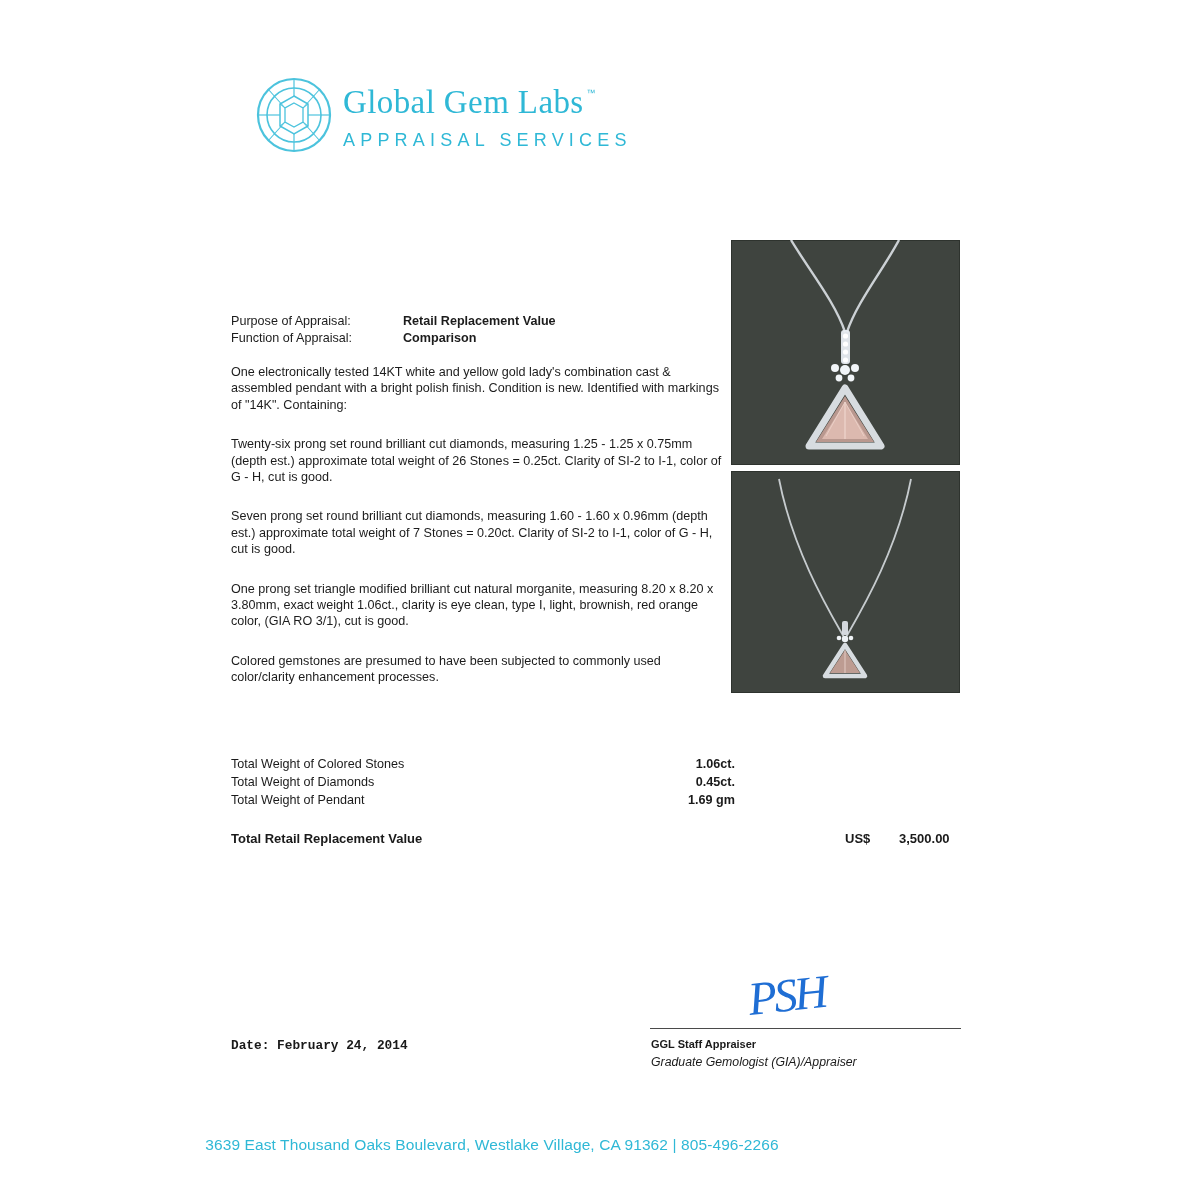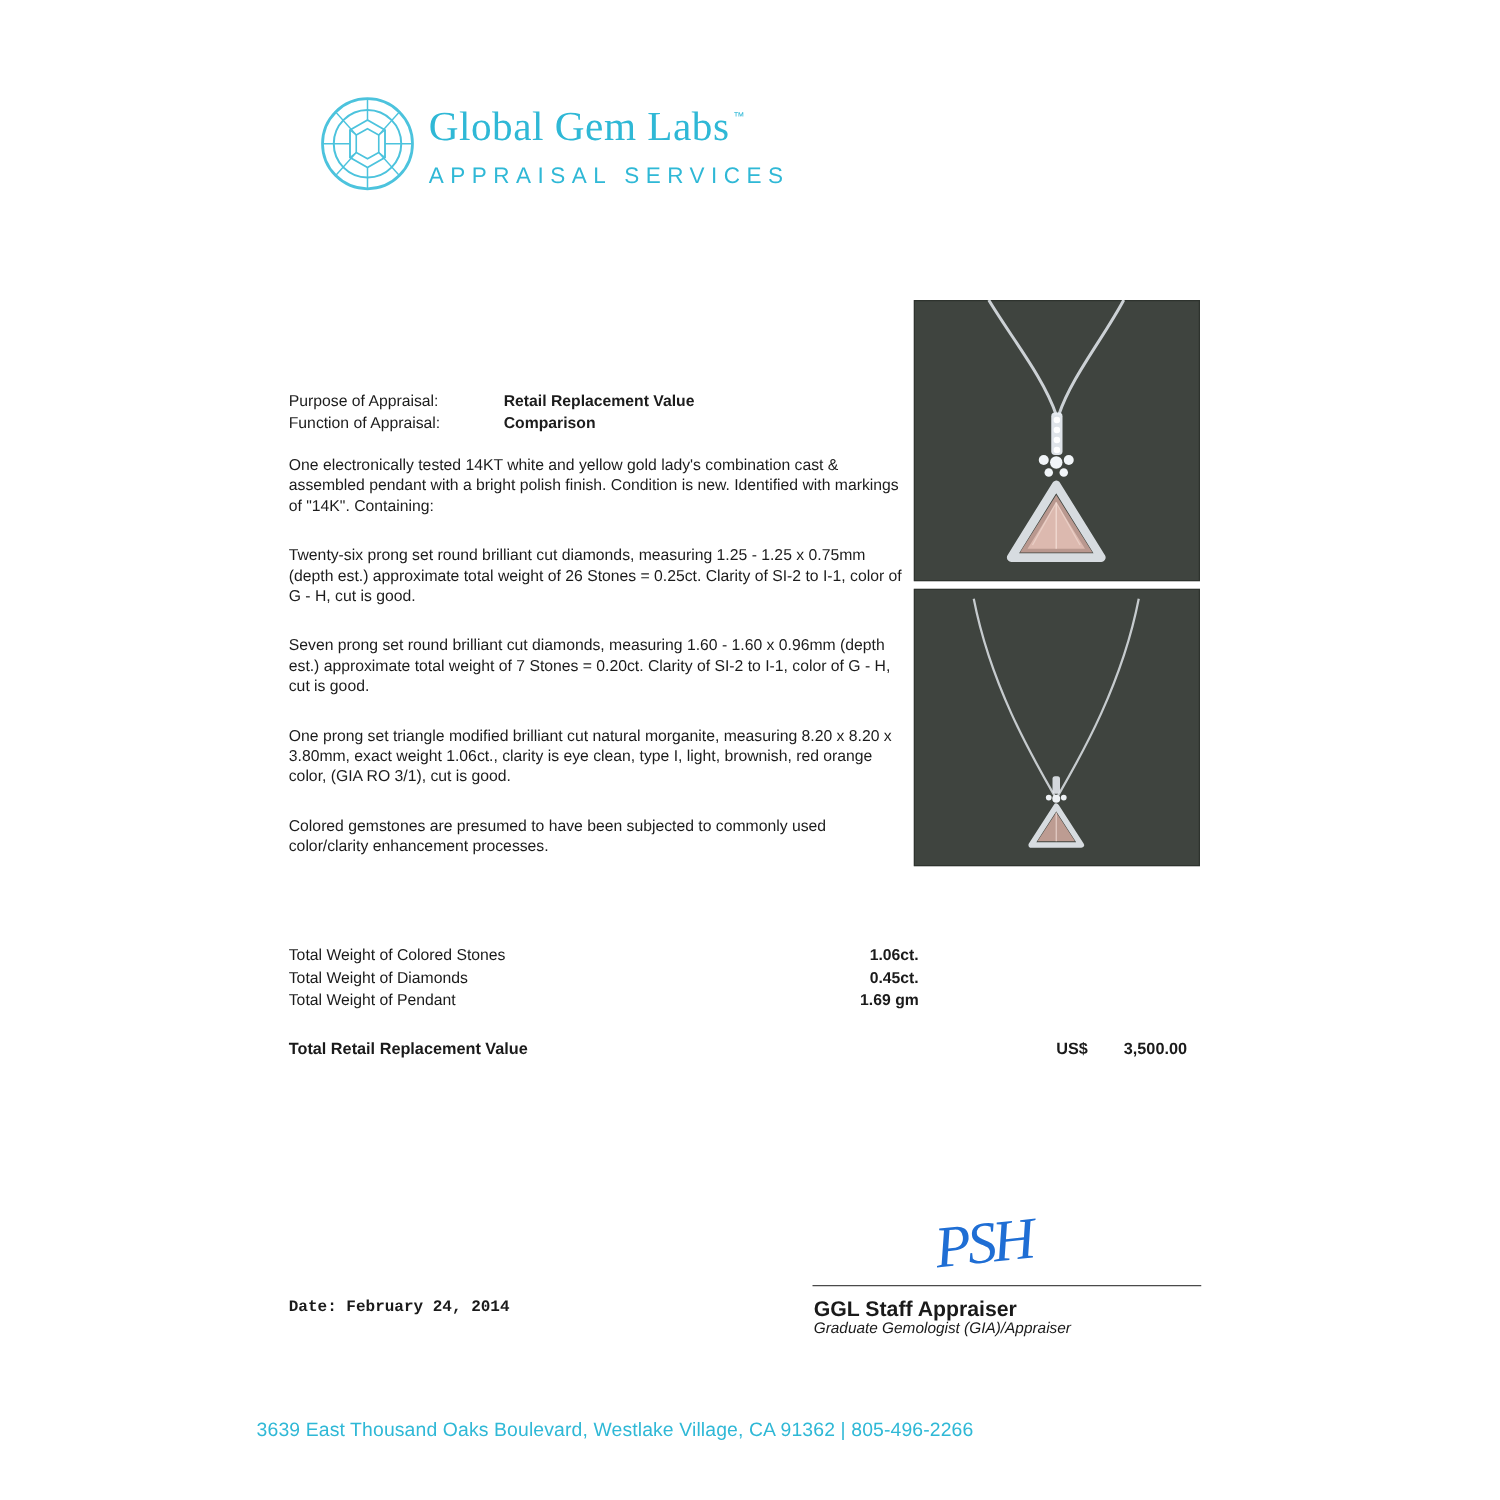--- a/index.html
+++ b/index.html
@@ -170,21 +170,21 @@
     font-size: 47px;
     color: #1f6ed4;
     letter-spacing: -3px;
     transform: rotate(-6deg);
     user-select: none;
   }
   .sig-title {
     position: absolute;
     left: 651px;
     top: 1038px;
-    font-size: 17px;
+    font-size: 11px;
     font-weight: bold;
   }
   .sig-sub {
     position: absolute;
     left: 651px;
     top: 1055px;
     font-size: 12.3px;
     font-style: italic;
   }
   .date-line {

